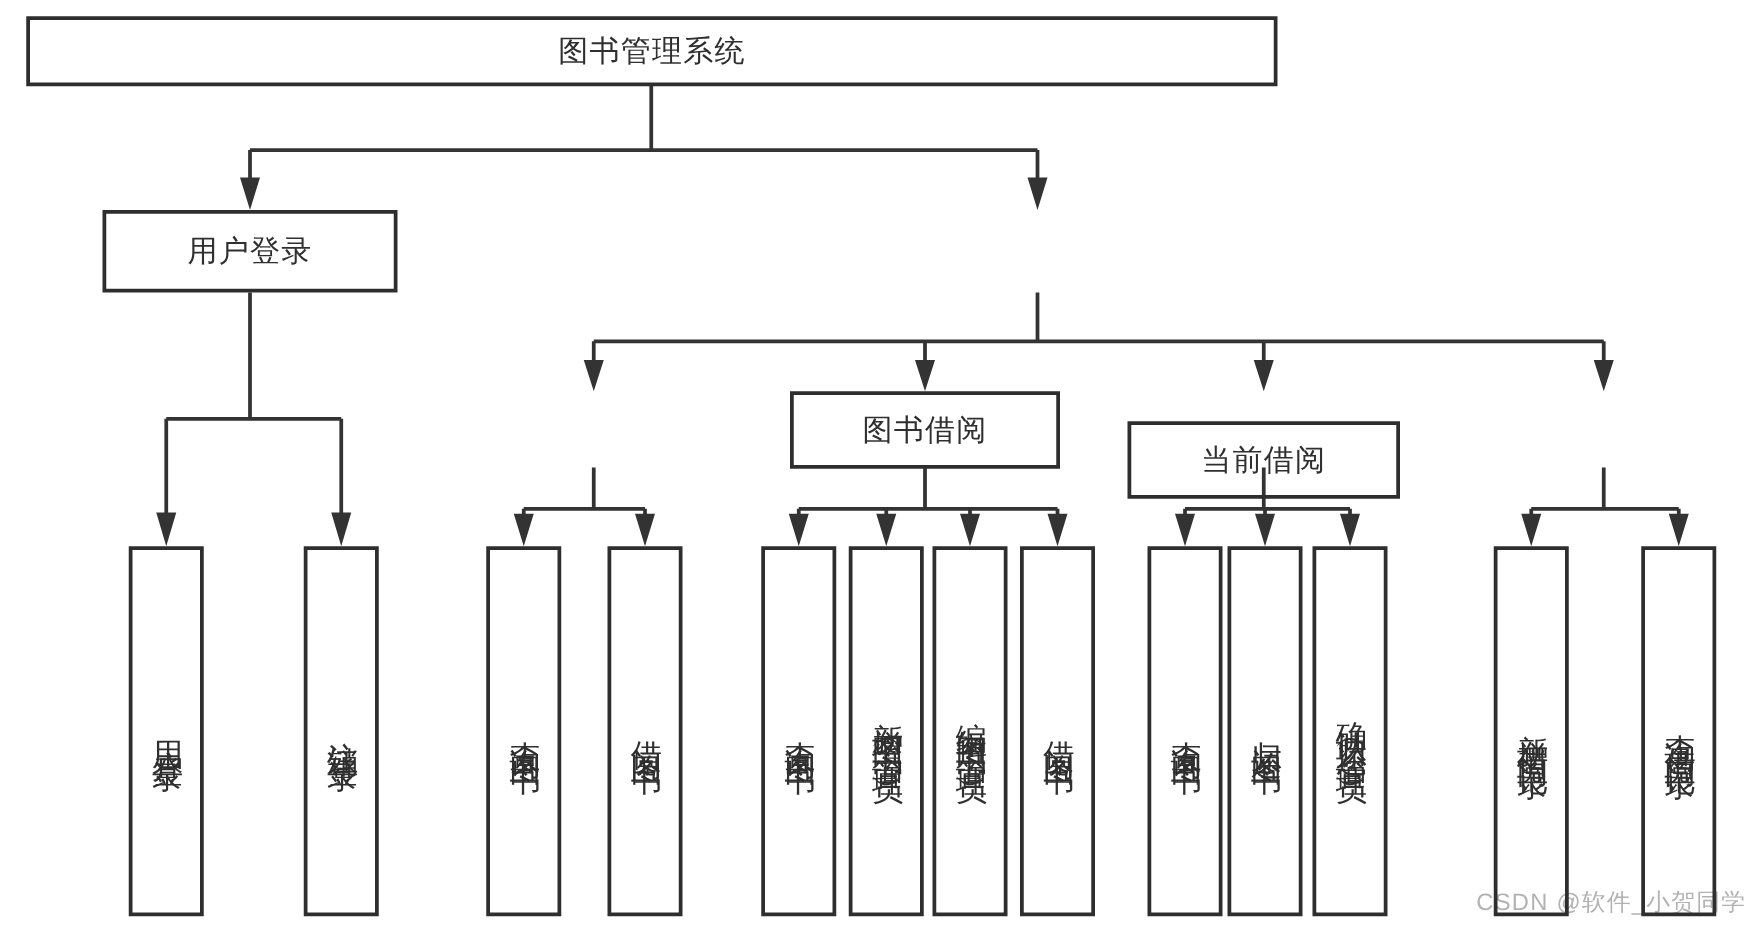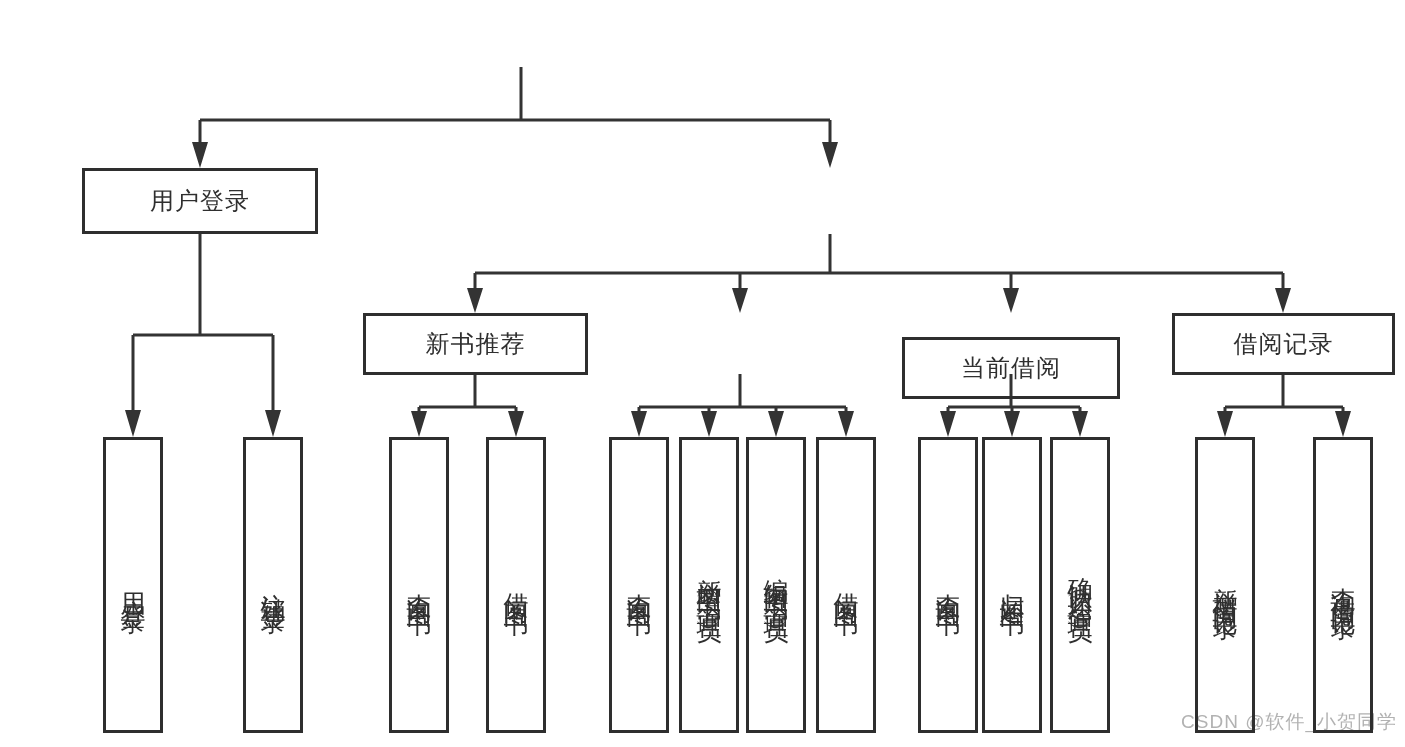--- a/index.html
+++ b/index.html
@@ -74,33 +74,33 @@
              M1283 374 L1283 407 M1225 407 L1343 407 M1225 407 L1225 413 M1343 407 L1343 413"></path>
     <path fill="#333333" stroke="none" d="M192 142 H208 L200 168 Z M822 142 H838 L830 168 Z
              M125 410 H141 L133 437 Z M265 410 H281 L273 437 Z
              M467 288 H483 L475 313 Z M732 288 H748 L740 313 Z M1003 288 H1019 L1011 313 Z M1275 288 H1291 L1283 313 Z
              M411 411 H427 L419 437 Z M508 411 H524 L516 437 Z
              M631 411 H647 L639 437 Z M701 411 H717 L709 437 Z M768 411 H784 L776 437 Z M838 411 H854 L846 437 Z
              M940 411 H956 L948 437 Z M1004 411 H1020 L1012 437 Z M1072 411 H1088 L1080 437 Z
              M1217 411 H1233 L1225 437 Z M1335 411 H1351 L1343 437 Z"></path>
   </svg>
 
+  <div class="box" style="left:21px; top:13px; width:1001px; height:56px;">
+    <span class="hlabel">图书管理系统</span>
+  </div>
 
   <div class="box" style="left:82px; top:168px; width:236px; height:66px;">
     <span class="hlabel">用户登录</span>
   </div>
 
-  <div class="box" style="left:363px; top:313px; width:225px; height:62px;">
-    <span class="hlabel">新书推荐</span>
+  <div class="box" style="left:632px; top:313px; width:216px; height:62px;">
+    <span class="hlabel">图书借阅</span>
   </div>
   <div class="box" style="left:902px; top:313px; width:218px; height:62px;margin-top:24px;">
     <span class="hlabel">当前借阅</span>
-  </div>
-  <div class="box" style="left:1172px; top:313px; width:223px; height:62px;">
-    <span class="hlabel">借阅记录</span>
   </div>
 
   <div class="box leaf" style="left:103px; top:437px; width:60px; height:296px;">
     <span class="vlabel">用户登录</span>
   </div>
   <div class="box leaf" style="left:243px; top:437px; width:60px; height:296px;">
     <span class="vlabel">注销登录</span>
   </div>
 
   <div class="box leaf" style="left:389px; top:437px; width:60px; height:296px;">

